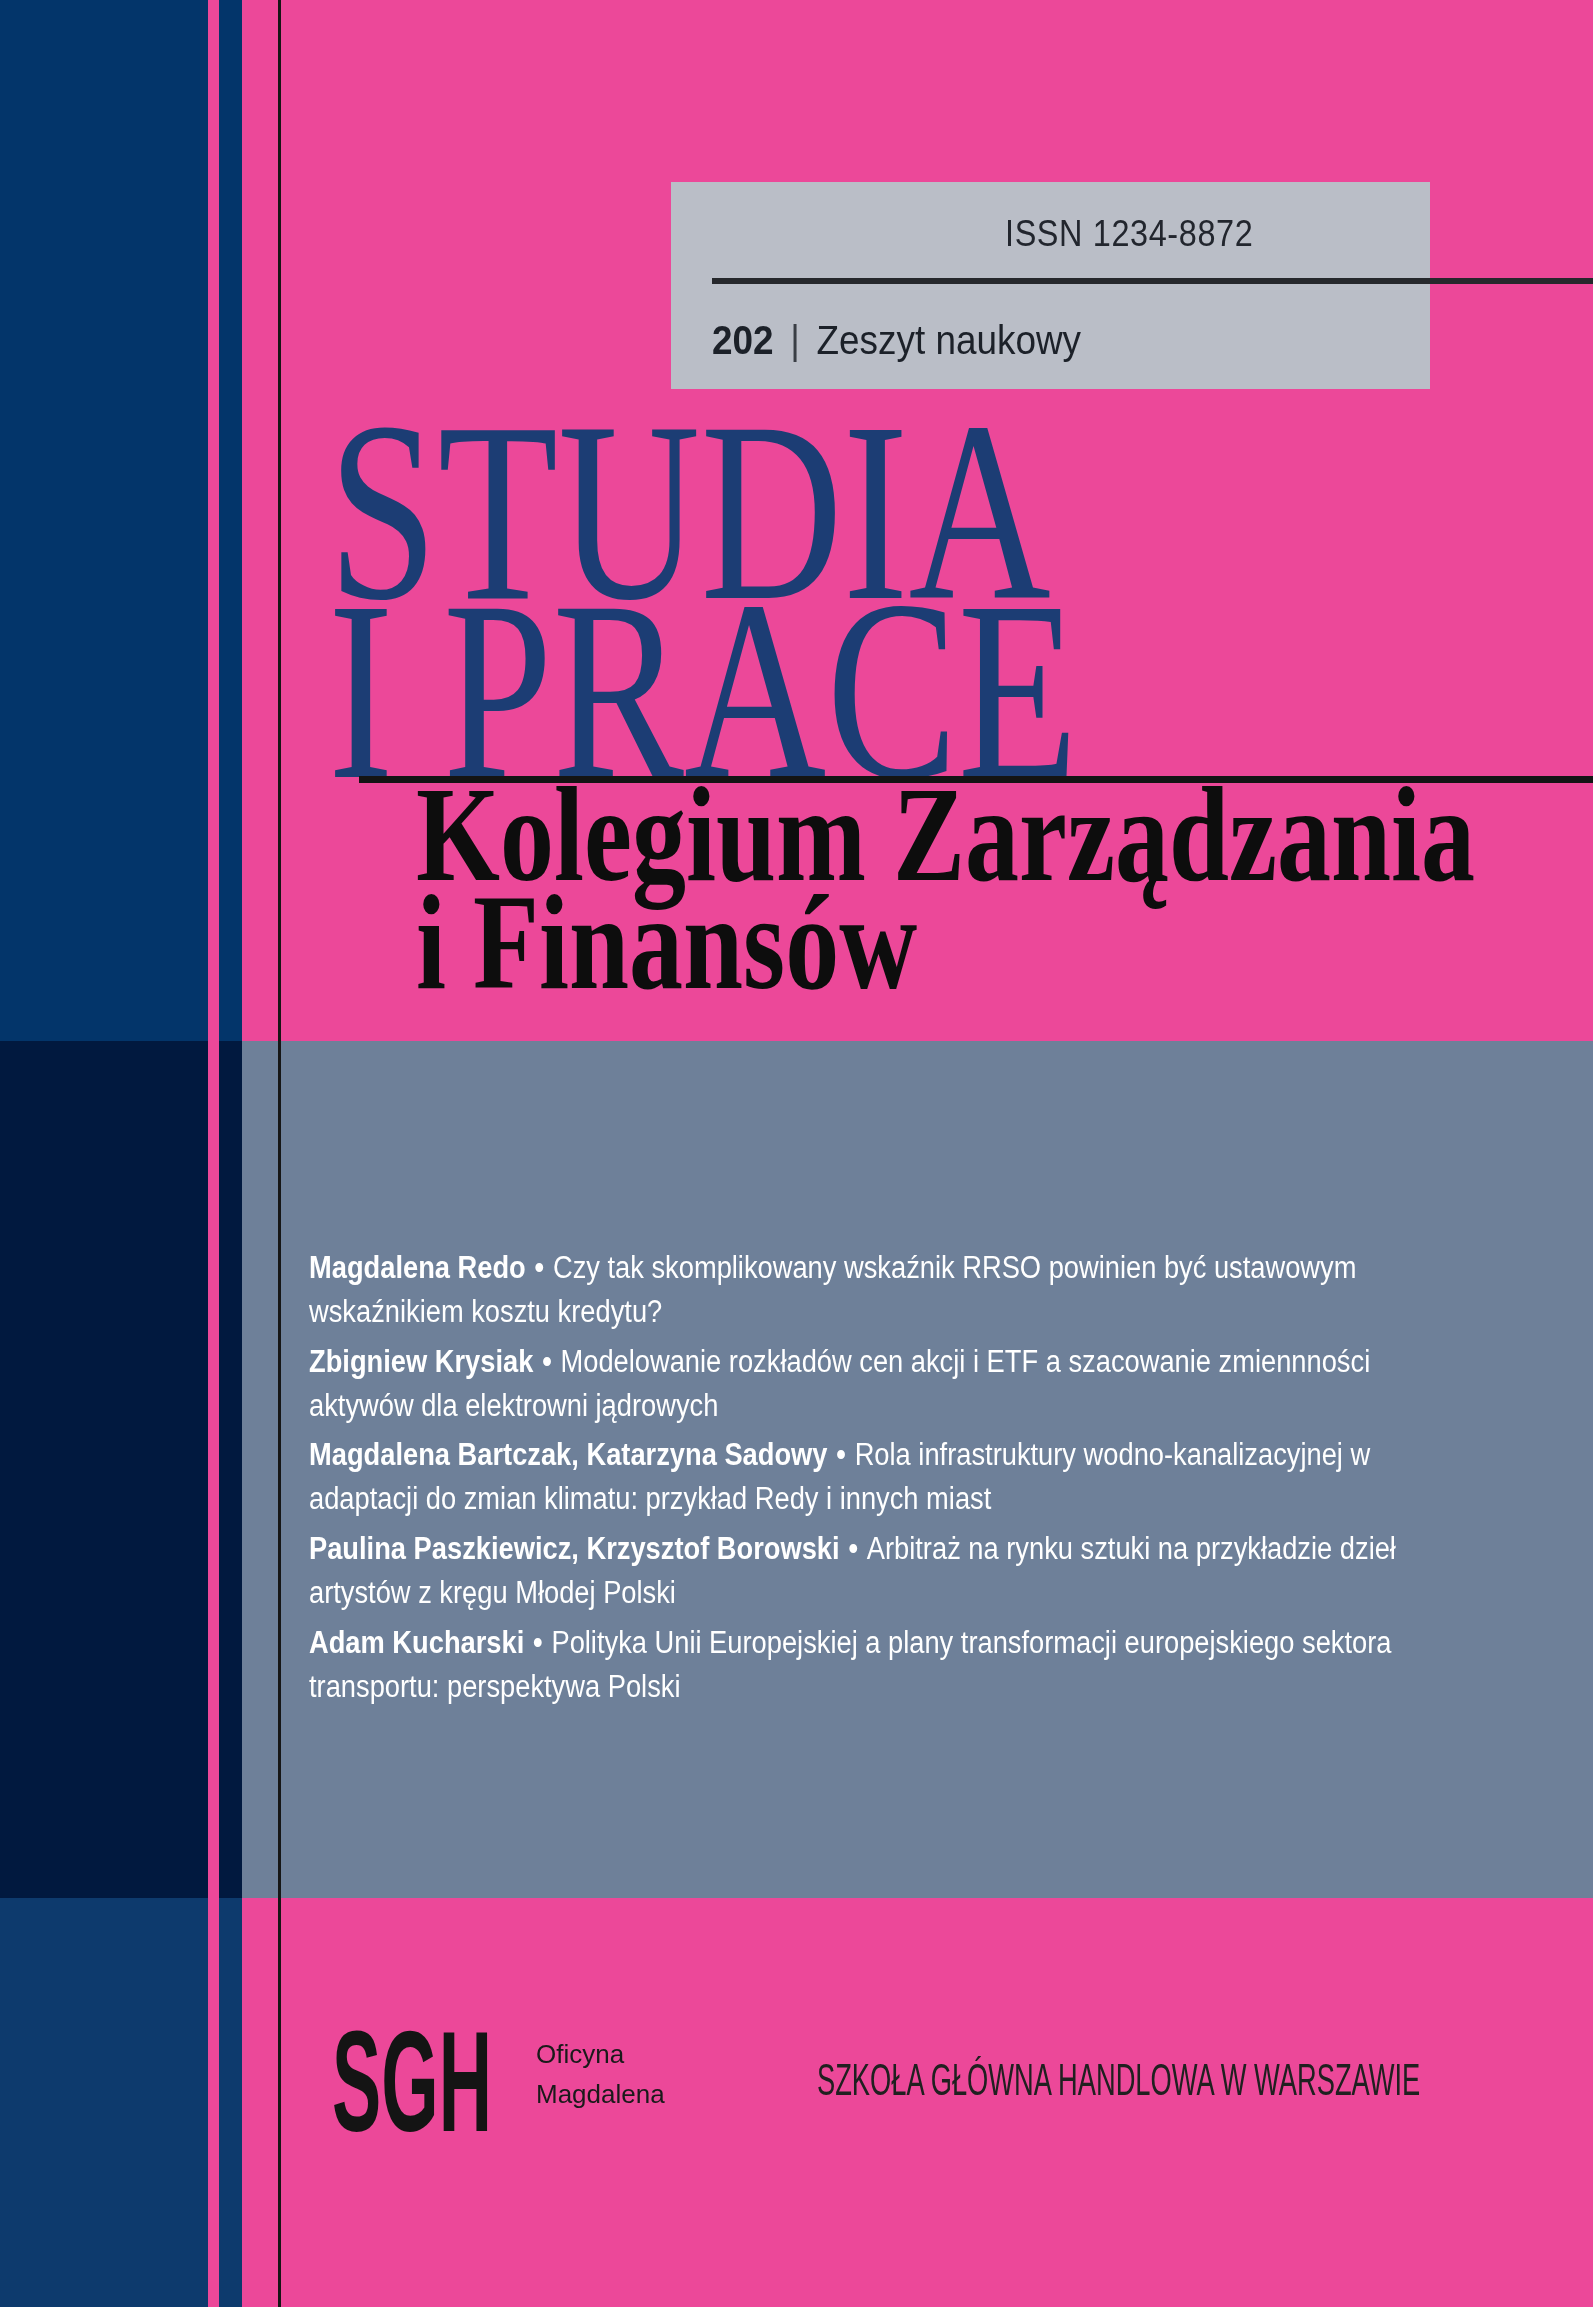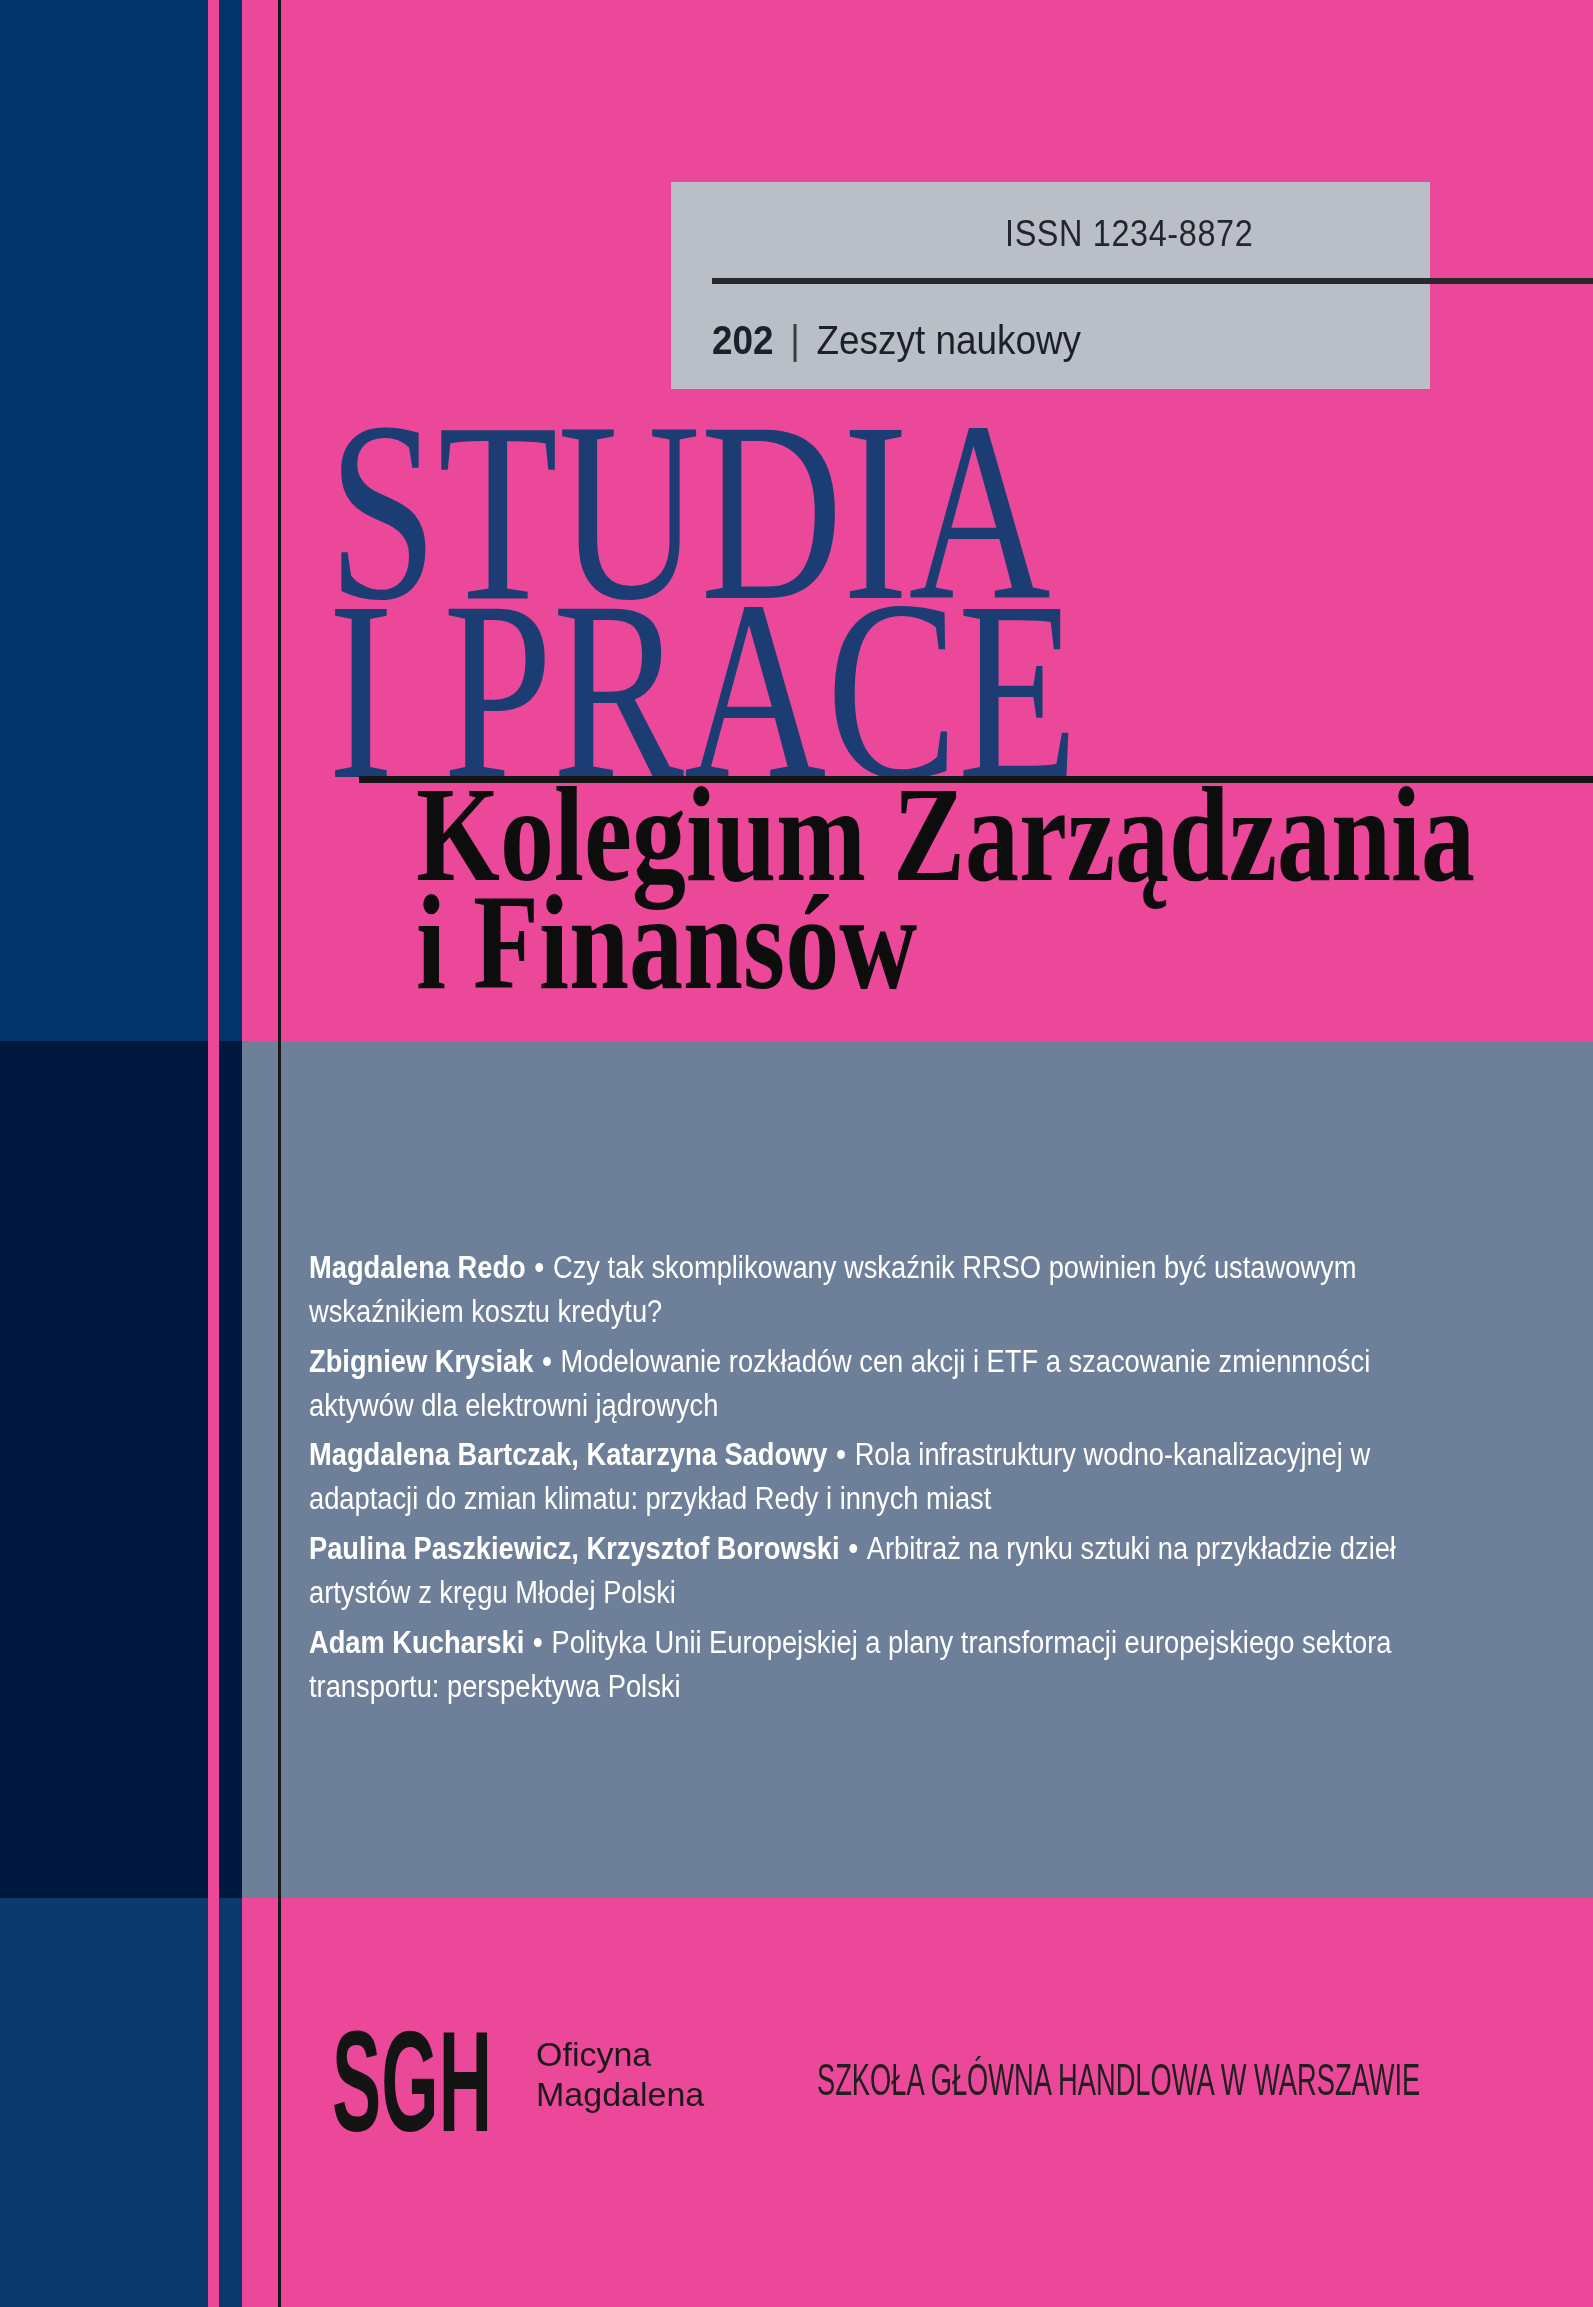--- a/index.html
+++ b/index.html
@@ -47,21 +47,21 @@
   .toc{left:309px;top:1246px;width:1283px;z-index:4;color:#ffffff;
     font-size:31px;line-height:44px;transform:scaleX(0.88);transform-origin:left top;}
   .toc p{margin:0 0 5.7px 0;}
   .toc .authors{font-weight:700;}
   .toc .bullet{font-weight:700;margin:0 10px;}
   .toc .atitle{font-weight:400;}
 
   
   .sgh{left:332px;top:2011px;font-size:142px;font-weight:700;color:#141414;line-height:1;
     white-space:nowrap;transform:scaleX(0.52);transform-origin:left top;z-index:2;}
-  .imprint{left:536px;top:2034px;font-size:34px;line-height:40px;color:#1a1a1a;z-index:2;}
+  .imprint{left:536px;top:2034px;font-size:26px;line-height:40px;color:#1a1a1a;z-index:2;}
   .university{left:817px;top:2058px;font-size:44px;color:#202020;line-height:1;
     white-space:nowrap;transform:scaleX(0.62);transform-origin:left top;z-index:2;}
 </style>
 </head>
 <body>
 
 <div class="page" style="--navy-top: #03356a; --navy-dark: #01193f; --navy-bottom: #0d3a6d; --band-gray: #6e8099; --issn-box-gray: #babec7; --title-navy: #1c3d74; --line-black: #161616;">
 
   <div class="abs stripe-wide-top"></div>
   <div class="abs stripe-wide-mid"></div>

